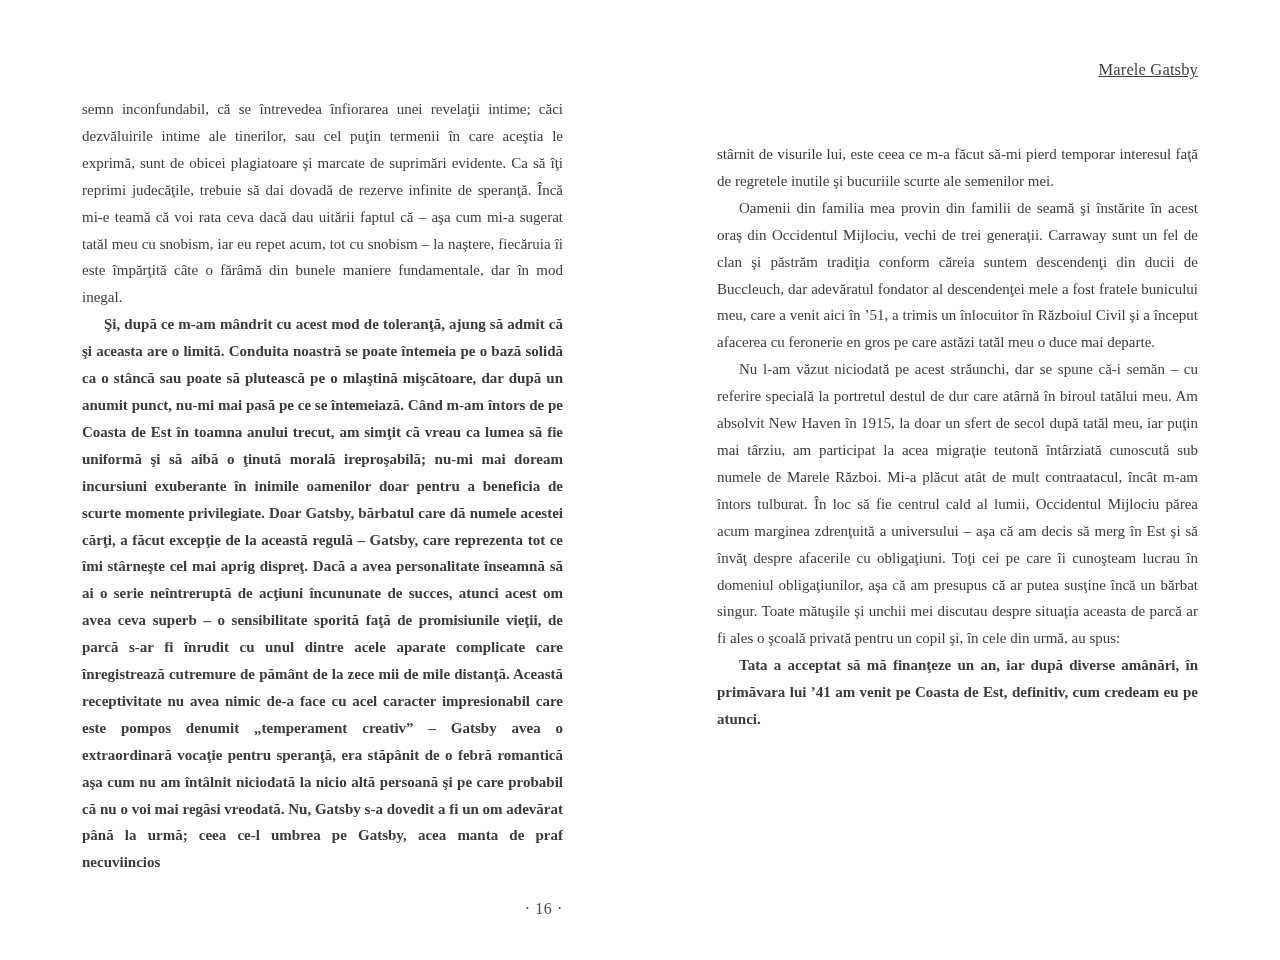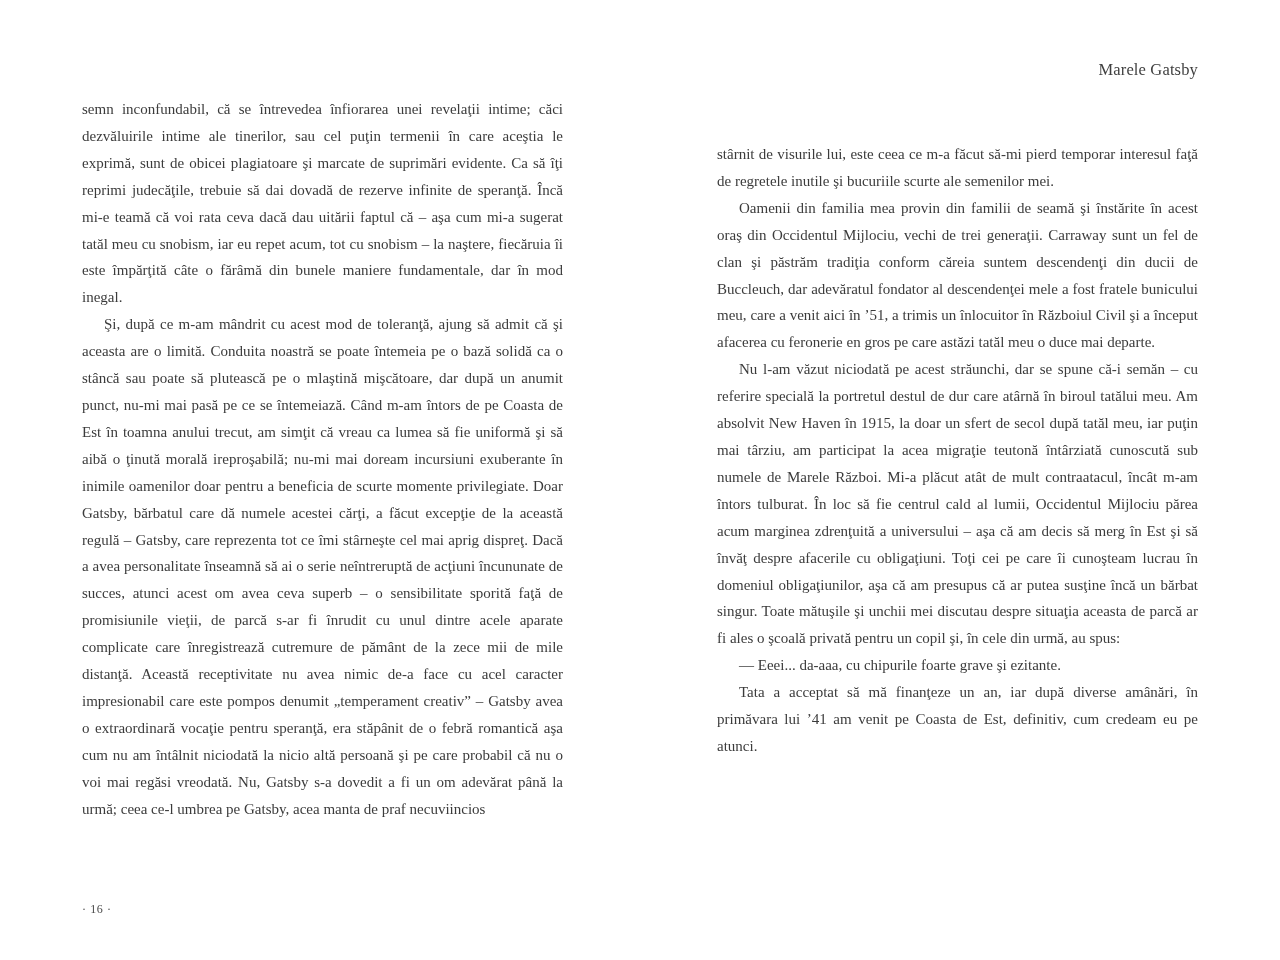--- a/index.html
+++ b/index.html
@@ -28,20 +28,21 @@
     position: absolute;
     top: 60px;
     left: 717px;
     width: 481px;
     text-align: right;
     font-size: 16.5px;
     line-height: 20px;
     color: #3f3f3f;
     letter-spacing: 0.15px;
     white-space: nowrap;
+    text-decoration: underline;
   }
 
   
   .page {
     position: absolute;
     top: 96px;
     width: 481px;
     height: 790px;
   }
   .page-left  { left: 82px; }
@@ -64,29 +65,30 @@
     text-indent: 22px;
   }
   
   .textblock p.dialogue {
     text-indent: 22px;
     text-align: left;
   }
   
   .textblock p:last-child {
     text-align-last: left;
+    font-weight: bold;
   }
 
   
   .folio {
     position: absolute;
     top: 900px;
     width: 481px;
-    text-align: left;
-    font-size: 12px;
+    text-align: right;
+    font-size: 16px;
     line-height: 18px;
     color: #4a4a4a;
     letter-spacing: 0.6px;
   }
   .folio-left  { left: 82px; }
   .folio-right { left: 717px; }
 </style>
 </head>
 <body>
 
@@ -100,18 +102,17 @@
       <p class="indent">Şi, după ce m-am mândrit cu acest mod de toleranţă, ajung să admit că şi aceasta are o limită. Conduita noastră se poate întemeia pe o bază solidă ca o stâncă sau poate să plutească pe o mlaştină mişcătoare, dar după un anumit punct, nu-mi mai pasă pe ce se întemeiază. Când m-am întors de pe Coasta de Est în toamna anului trecut, am simţit că vreau ca lumea să fie uniformă şi să aibă o ţinută morală ireproşabilă; nu-mi mai doream incursiuni exuberante în inimile oamenilor doar pentru a beneficia de scurte momente privilegiate. Doar Gatsby, bărbatul care dă numele acestei cărţi, a făcut excepţie de la această regulă – Gatsby, care reprezenta tot ce îmi stârneşte cel mai aprig dispreţ. Dacă a avea personalitate înseamnă să ai o serie neîntreruptă de acţiuni încununate de succes, atunci acest om avea ceva superb – o sensibilitate sporită faţă de promisiunile vieţii, de parcă s-ar fi înrudit cu unul dintre acele aparate complicate care înregistrează cutremure de pământ de la zece mii de mile distanţă. Această receptivitate nu avea nimic de-a face cu acel caracter impresionabil care este pompos denumit „temperament creativ” – Gatsby avea o extraordinară vocaţie pentru speranţă, era stăpânit de o febră romantică aşa cum nu am întâlnit niciodată la nicio altă persoană şi pe care probabil că nu o voi mai regăsi vreodată. Nu, Gatsby s-a dovedit a fi un om adevărat până la urmă; ceea ce-l umbrea pe Gatsby, acea manta de praf necuviincios</p>
     </div>
   </div>
   <div class="folio folio-left">·  16  ·</div>
 
   <div class="page page-right">
     <div class="textblock">
       <p>stârnit de visurile lui, este ceea ce m-a făcut să-mi pierd temporar interesul faţă de regretele inutile şi bucuriile scurte ale semenilor mei.</p>
       <p class="indent">Oamenii din familia mea provin din familii de seamă şi înstărite în acest oraş din Occidentul Mijlociu, vechi de trei generaţii. Carraway sunt un fel de clan şi păstrăm tradiţia conform căreia suntem descen­denţi din ducii de Buccleuch, dar adevăratul fondator al descendenţei mele a fost fratele bunicului meu, care a venit aici în ’51, a trimis un înlocuitor în Războiul Civil şi a început afacerea cu feronerie en gros pe care astăzi tatăl meu o duce mai departe.</p>
       <p class="indent">Nu l-am văzut niciodată pe acest străunchi, dar se spune că-i semăn – cu referire specială la portretul destul de dur care atârnă în biroul tatălui meu. Am absolvit New Haven în 1915, la doar un sfert de secol după tatăl meu, iar puţin mai târziu, am participat la acea migraţie teutonă întârziată cunoscută sub numele de Marele Război. Mi-a plăcut atât de mult contraatacul, încât m-am întors tulburat. În loc să fie centrul cald al lumii, Occidentul Mijlociu părea acum marginea zdrenţuită a universului – aşa că am decis să merg în Est şi să învăţ despre afacerile cu obligaţiuni. Toţi cei pe care îi cunoşteam lucrau în domeniul obligaţiunilor, aşa că am presupus că ar putea susţine încă un bărbat singur. Toate mătuşile şi unchii mei discutau despre situaţia aceasta de parcă ar fi ales o şcoală privată pentru un copil şi, în cele din urmă, au spus:</p>
-      <p class="dialogue">—  Eeei... da-aaa, cu chipurile foarte grave şi ezitante.</p>
       <p class="indent">Tata a acceptat să mă finanţeze un an, iar după diverse amânări, în primăvara lui ’41 am venit pe Coasta de Est, definitiv, cum credeam eu pe atunci.</p>
     </div>
   </div>
 
 </div>
 
 </body></html>

